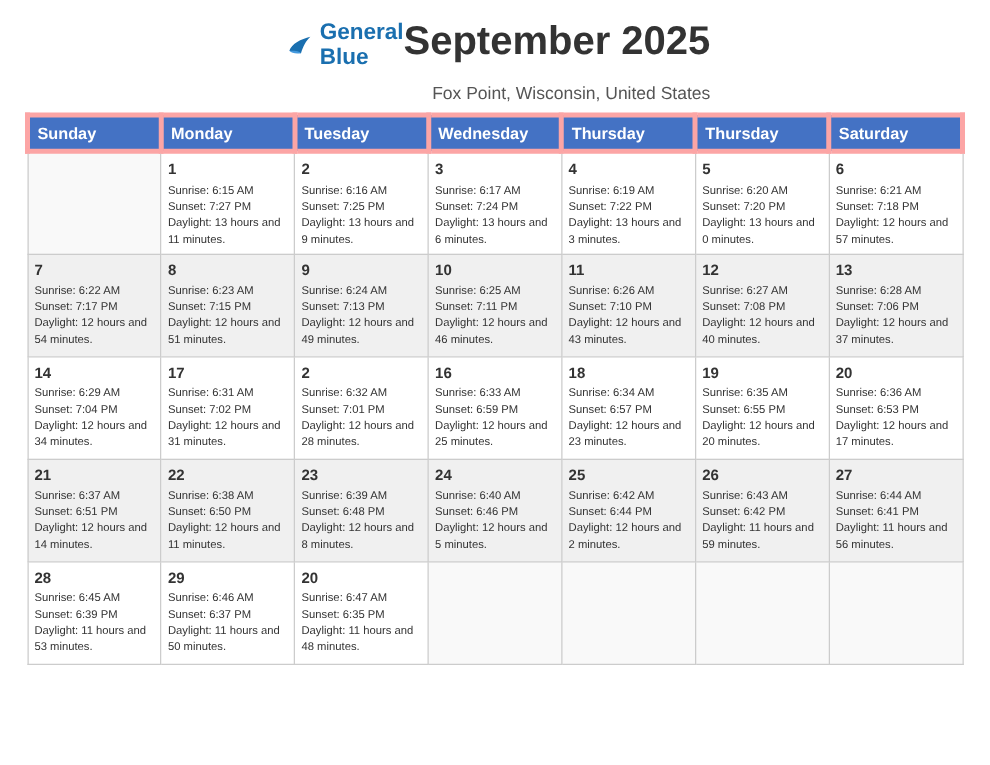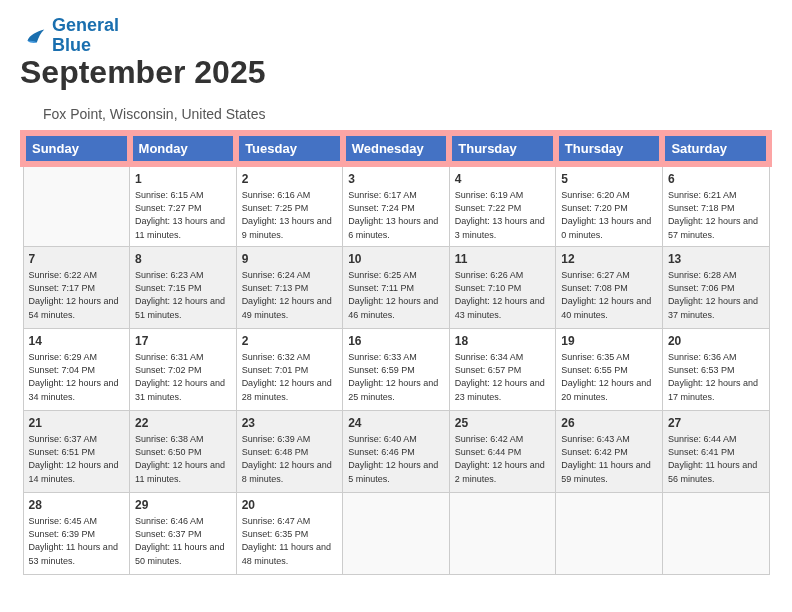--- a/index.html
+++ b/index.html
@@ -11,24 +11,23 @@
       overflow: hidden;
     }
     .page {
       width: 792px;
       height: 612px;
       background: #fff;
       padding: 16px 20px 10px 20px;
     }
     .header {
       display: flex;
-      justify-content: flex-end;
+      justify-content: center;
       align-items: flex-start;
       margin-bottom: 8px;
-      flex-direction: column;
     }
     .logo {
       display: flex;
       align-items: center;
       gap: 4px;
     }
     .logo-text {
       font-size: 18px;
       font-weight: bold;
       line-height: 1.1;
@@ -60,21 +59,21 @@
       border-collapse: collapse;
       table-layout: fixed;
     }
     .calendar th {
       background-color: #4472C4;
       color: #fff;
       text-align: left;
       padding: 5px 6px;
       font-size: 13px;
       font-weight: bold;
-      border: 6px solid #fca5a5;
+      border: 4px solid #fca5a5;
     }
     .calendar td {
       vertical-align: top;
       padding: 4px 5px;
       font-size: 9.5px;
       color: #333;
       border: 1px solid #ccc;
       height: 82px;
       width: calc(100% / 7);
       line-height: 1.4;

